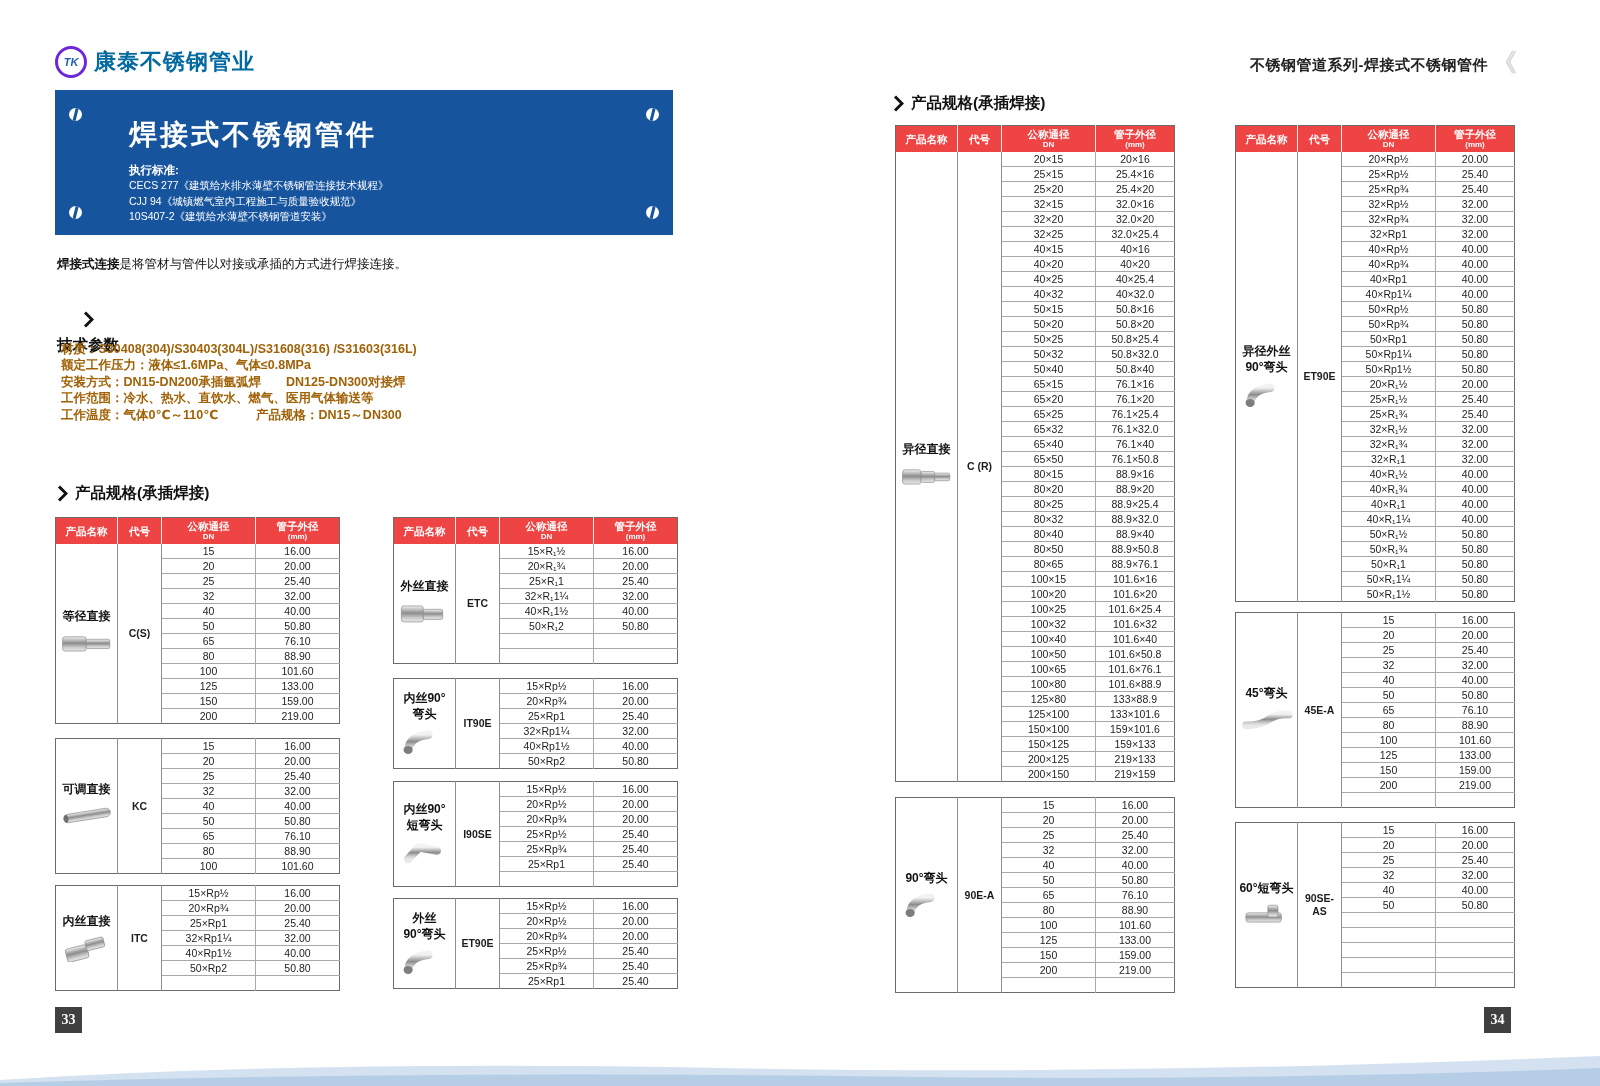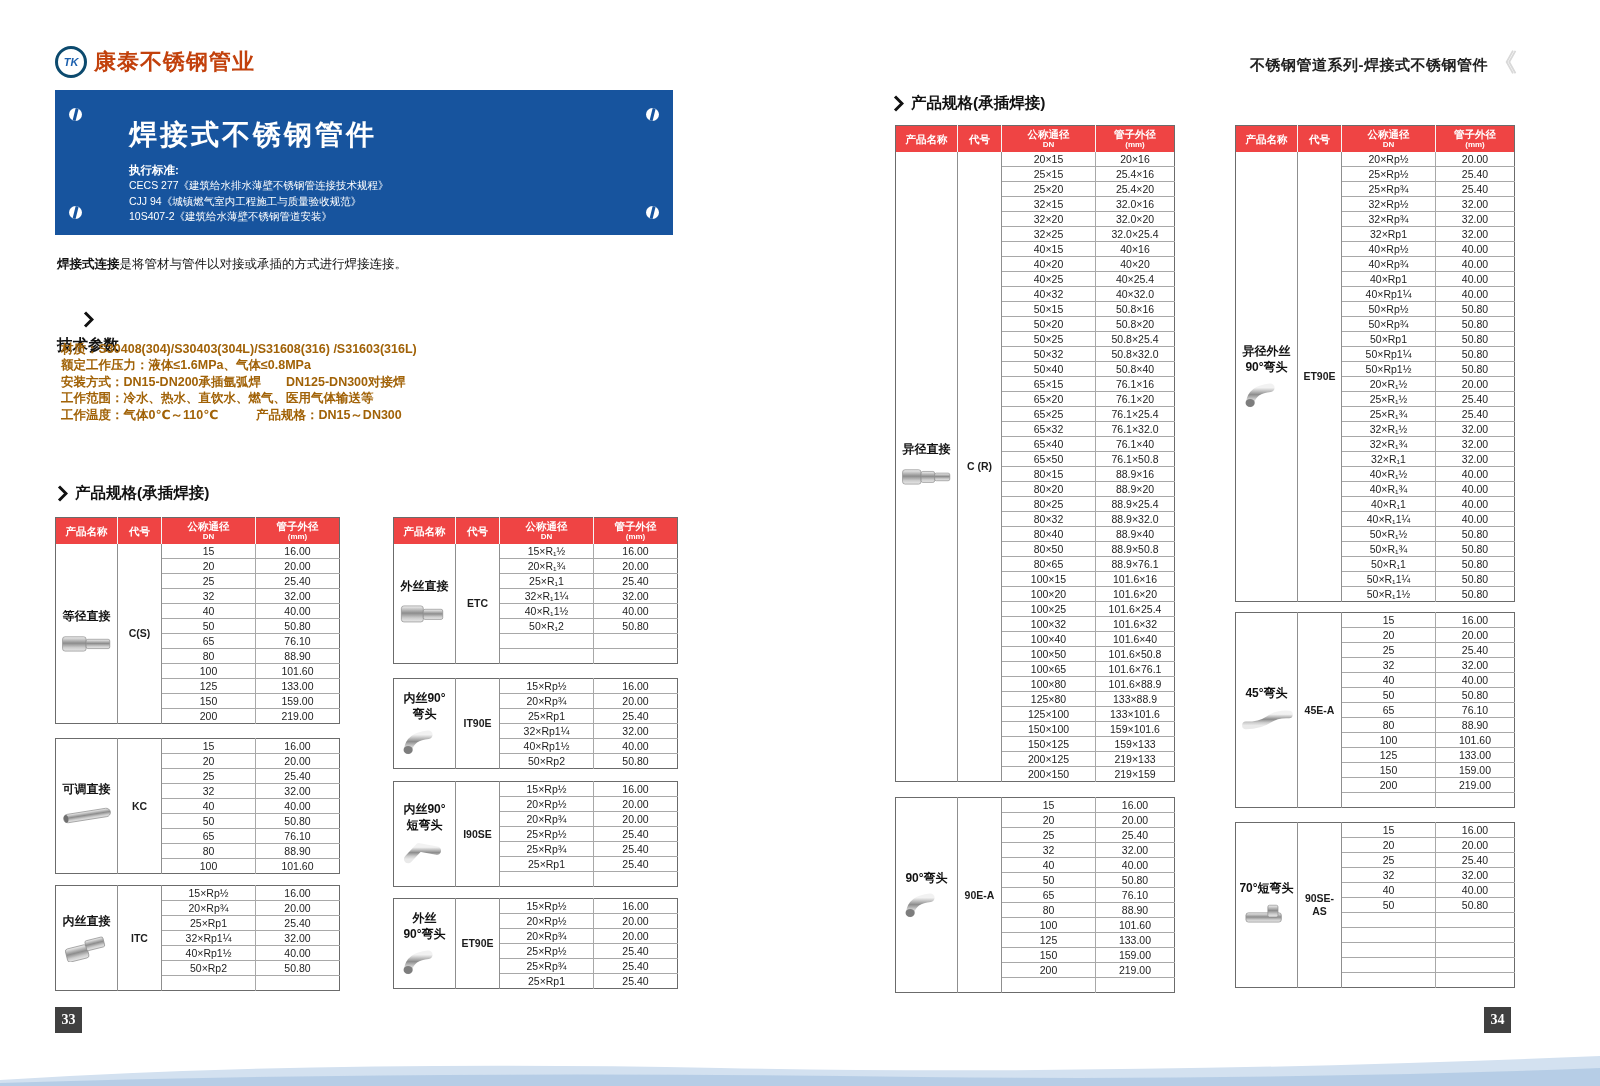--- a/index.html
+++ b/index.html
@@ -4,24 +4,24 @@
 <style>
   html,body{margin:0;padding:0;}
   body{
     width:1600px;height:1086px;position:relative;background:#ffffff;overflow:hidden;
     font-family:"Liberation Sans","DejaVu Sans",sans-serif;color:#1c1c1c;
   }
   
   .decor-bottom{position:absolute;left:0;bottom:0;width:1600px;height:52px;}
   
   #logo{position:absolute;left:55px;top:46px;display:flex;align-items:center;gap:7px;}
-  .logo-circle{width:26px;height:26px;border:3px solid #0c4a6e;border-radius:50%;
+  .logo-circle{width:26px;height:26px;border:3px solid #6d28d9;border-radius:50%;
     display:flex;align-items:center;justify-content:center;
     font:italic bold 11px "Liberation Sans",sans-serif;color:#1b5fad;}
-  .logo-text{font-size:22px;font-weight:bold;color:#c2410c;letter-spacing:1px;}
+  .logo-text{font-size:22px;font-weight:bold;color:#0369a1;letter-spacing:1px;}
   
   #banner{position:absolute;left:55px;top:90px;width:618px;height:145px;background:#17549e;color:#fff;}
   .banner-inner{padding:26px 16px 0 74px;}
   .banner-title{font-size:28px;font-weight:bold;letter-spacing:3px;}
   .std-label{font-size:11.5px;font-weight:bold;margin-top:9px;}
   .std-line{font-size:10.5px;line-height:15.5px;}
   .orn{position:absolute;width:13px;height:13px;border-radius:50%;background:#fff;overflow:hidden;}
   .orn::after{content:"";position:absolute;left:5px;top:-2px;width:3px;height:18px;background:#17549e;transform:rotate(14deg);}
   .orn.tl{left:14px;top:18px;} .orn.tr{right:14px;top:18px;}
   .orn.bl{left:14px;bottom:16px;} .orn.br{right:14px;bottom:16px;}
@@ -1039,21 +1039,21 @@
     <table class="spec">
       <colgroup>
         <col class="w-name">
         <col class="w-code">
         <col class="w-dn">
         <col class="w-od">
       </colgroup>
       <tbody>
         <tr>
           <td class="name-cell" rowspan="11">
-            <div class="pname">70°短弯头</div>
+            <div class="pname">60°短弯头</div>
             <div class="fit-img">
               <svg viewBox="0 0 64 34">
                 <rect x="7" y="15" width="42" height="11" rx="3" fill="url(#gmx)" stroke="#8a8a8a" stroke-width=".8"></rect>
                 <rect x="33" y="6" width="12" height="14" rx="2" fill="url(#gmx)" stroke="#8a8a8a" stroke-width=".8"></rect>
               </svg>
             </div>
           </td>
           <td class="code-cell" rowspan="11">90SE-
 AS</td>
           <td class="dn-cell">15</td>

